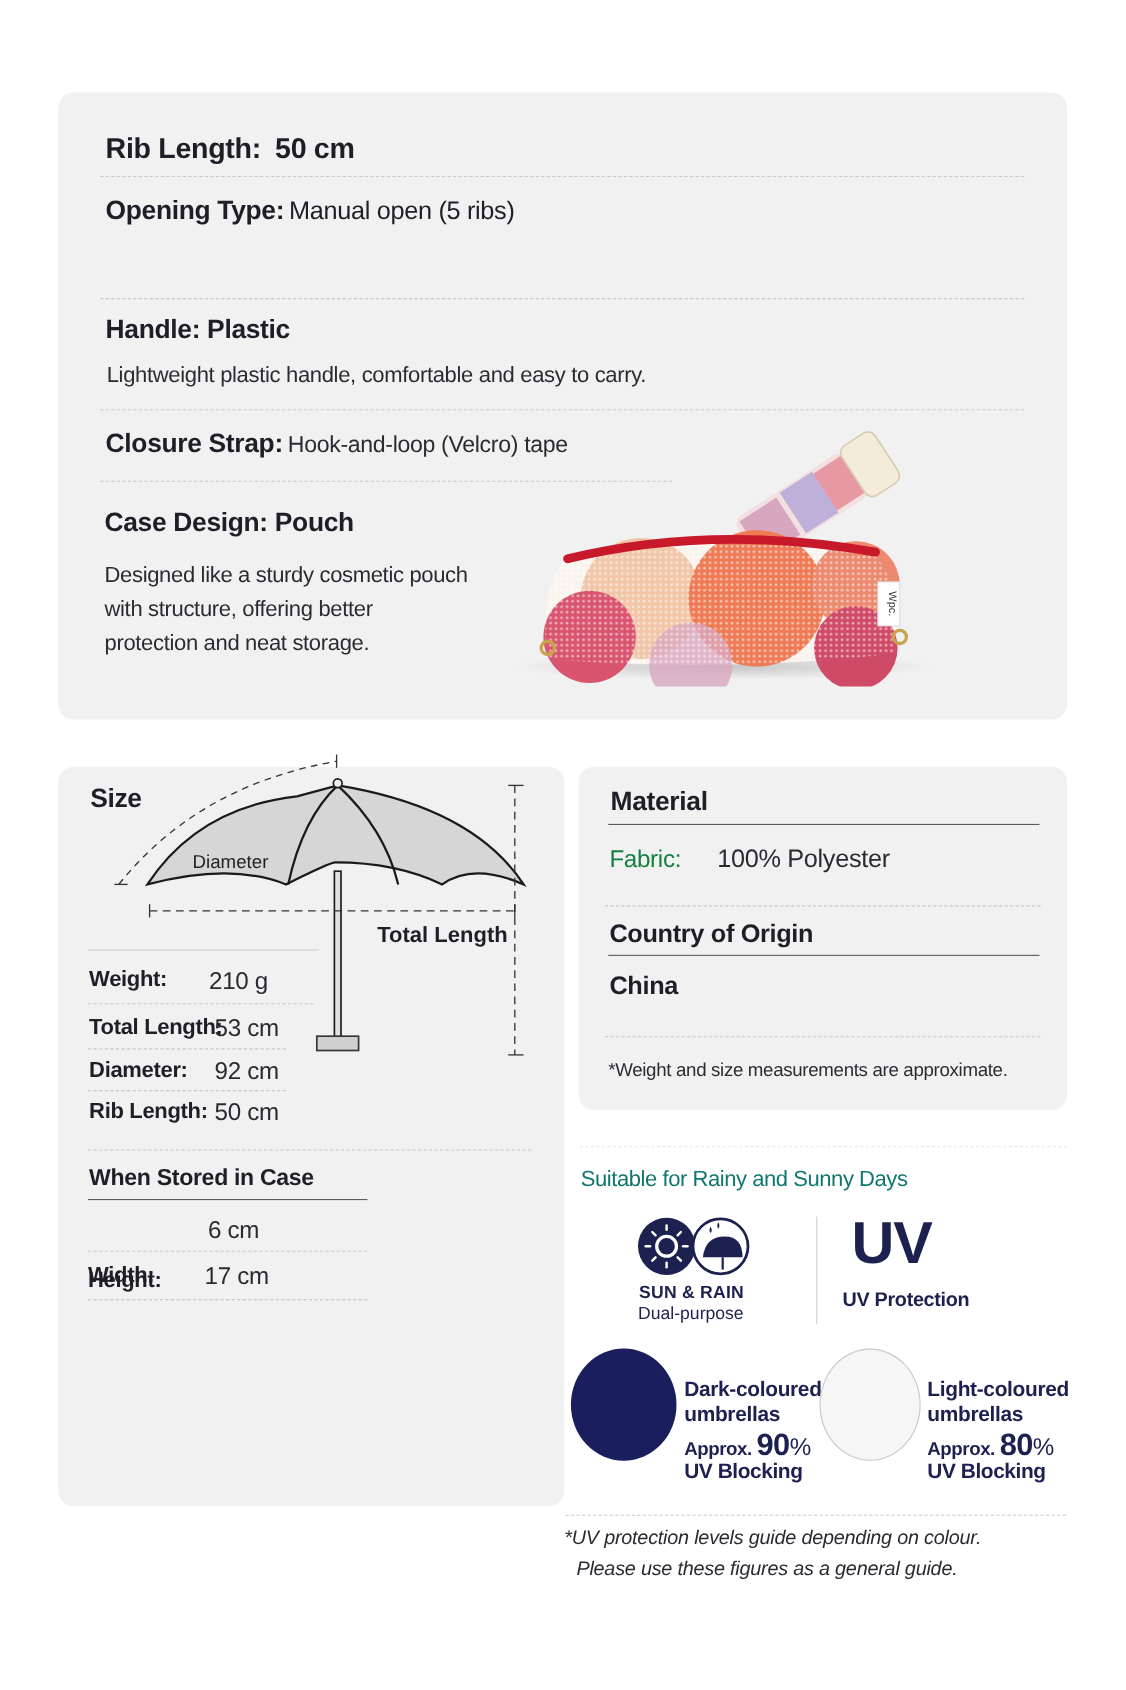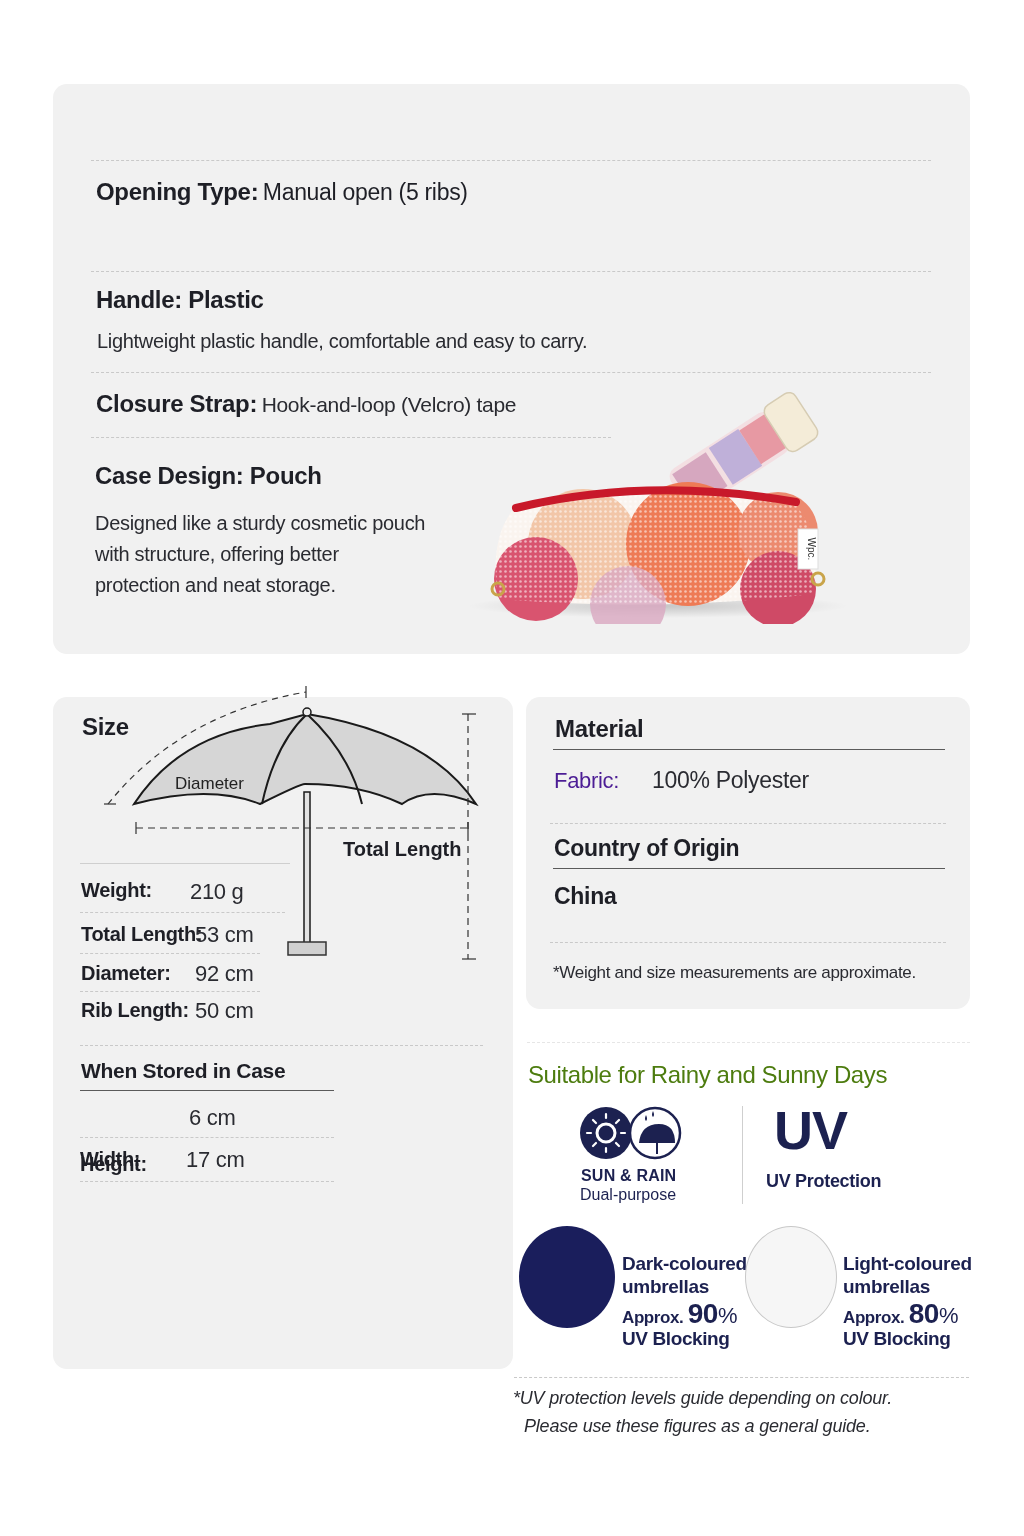--- a/index.html
+++ b/index.html
@@ -28,20 +28,24 @@
 
   .circle-dark { position: absolute; width: 96px; height: 102px; border-radius: 50%; background: #1a1e5c; }
   .circle-light { position: absolute; width: 92px; height: 102px; border-radius: 50%; background: #f6f6f6; border: 1.5px solid #c8c8c8; }
 
   .pct { font-size: 28px; font-weight: 700; color: #1c2150; letter-spacing: -0.5px; }
 </style>
 </head>
 <body>
 
 <section id="top-card" class="card">
+  <div class="abs h-xl" style="left:43px; top:36px;">
+    <span>Rib Length:</span>
+    <span style="margin-left:6px;">50 cm</span>
+  </div>
   <div class="dotted" style="left:38px; width:840px; top:76px;"></div>
 
   <div class="abs" style="left:43px; top:94px;">
     <span class="h-l">Opening Type:</span>
     <span class="reg-l">Manual open (5 ribs)</span>
   </div>
   <div class="dotted" style="left:38px; width:840px; top:187px;"></div>
 
   <div class="abs h-l" style="left:43px; top:202px;">Handle: Plastic</div>
   <div class="abs body" style="left:44px; top:246px;">Lightweight plastic handle, comfortable and easy to carry.</div>
@@ -153,36 +157,36 @@
   <line x1="362" y1="30" x2="376" y2="30" stroke="#333" stroke-width="1.2"></line>
   <line x1="362" y1="275" x2="376" y2="275" stroke="#333" stroke-width="1.2"></line>
   <text x="75" y="105" font-size="17" font-family="Liberation Sans, sans-serif" fill="#222">Diameter</text>
   <text x="243" y="172" font-size="20" font-weight="700" font-family="Liberation Sans, sans-serif" fill="#1e1f26">Total Length</text>
 </svg>
 
 <section id="material-card" class="card">
   <div class="abs h-l" style="left:29px; top:18px;">Material</div>
   <div class="solid" style="left:27px; width:392px; top:52px; border-top-width:1.5px;"></div>
 
-  <div class="abs row-label" style="left:28px; top:71px; font-size:22px; font-weight:400; color:#4c1d95;">Fabric:</div>
+  <div class="abs row-label" style="left:28px; top:71px; font-size:22px; font-weight:400; color:#15803d;">Fabric:</div>
   <div class="abs row-value" style="left:126px; top:70px; font-size:23px;">100% Polyester</div>
   <div class="dotted" style="left:24px; width:396px; top:126px;"></div>
 
   <div class="abs" style="left:28px; top:138px; font-size:23px; font-weight:700; letter-spacing:-0.3px;">Country of Origin</div>
   <div class="solid" style="left:27px; width:392px; top:171px; border-top-width:1.5px;"></div>
 
   <div class="abs" style="left:28px; top:186px; font-size:23px; font-weight:700; letter-spacing:-0.3px;">China</div>
   <div class="dotted" style="left:24px; width:396px; top:245px;"></div>
 
   <div class="abs" style="left:27px; top:266px; font-size:17px; letter-spacing:-0.3px; color:#2a2b31;">*Weight and size measurements are approximate.</div>
 </section>
 
 <section>
   <div class="dotted" style="left:527px; width:443px; top:1042px; border-color:#e6e6e6;"></div>
-  <div class="abs" style="left:528px; top:1061px; font-size:24px; font-weight:400; letter-spacing:-0.4px; color:#4d7c0f;">Suitable for Rainy and Sunny Days</div>
+  <div class="abs" style="left:528px; top:1061px; font-size:20px; font-weight:400; letter-spacing:-0.4px; color:#0f766e;">Suitable for Rainy and Sunny Days</div>
 
   <svg class="abs" style="left:579px; top:1106px;" width="104" height="56" viewBox="0 0 104 56">
     <circle cx="27" cy="27" r="26" fill="#1c2150"></circle>
     <circle cx="27" cy="27" r="9" fill="none" stroke="#fff" stroke-width="3"></circle>
     <g stroke="#fff" stroke-width="2.2" stroke-linecap="round">
       <line x1="27" y1="8" x2="27" y2="12"></line>
         <line x1="27" y1="42" x2="27" y2="46"></line>
       <line x1="8" y1="27" x2="12" y2="27"></line>
         <line x1="42" y1="27" x2="46" y2="27"></line>
       <line x1="14" y1="14" x2="17" y2="17"></line>

